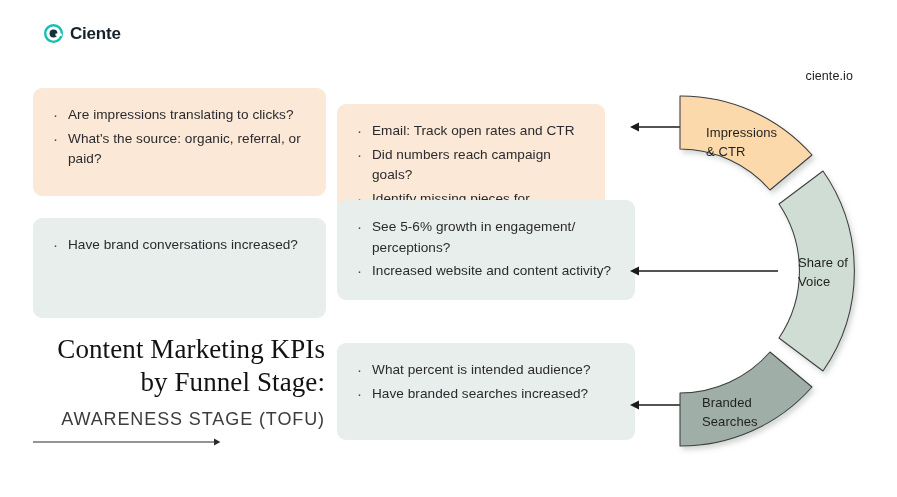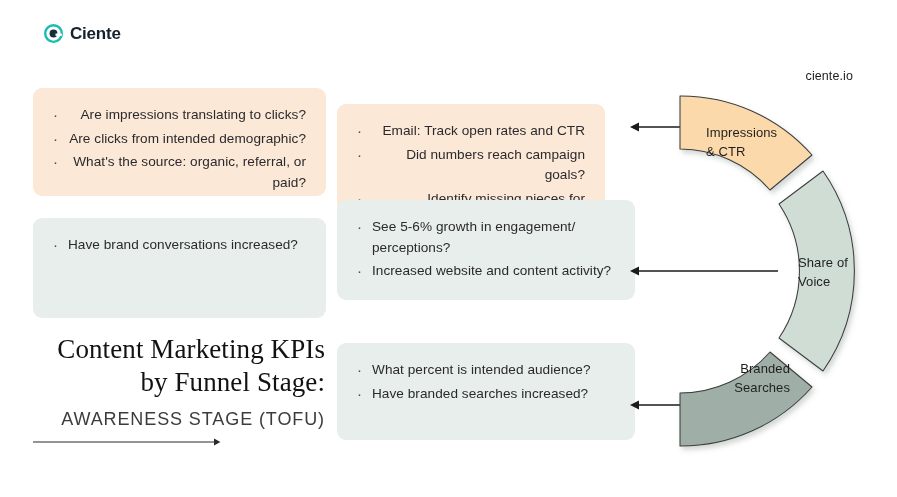--- a/index.html
+++ b/index.html
@@ -47,21 +47,21 @@
     letter-spacing: 0.1px;
     margin-top: 40px;
   }
 
   
   .card {
     position: absolute;
     border-radius: 9px;
     padding: 17px 20px 17px 18px;
   }
-  .card.peach { background: #fbe8d6; text-align: right; }
+  .card.peach { background: #fbe8d6; }
   .card.sage  { background: #e8eeeb; }
 
   .card ul { list-style: none; }
   .card li {
     position: relative;
     padding-left: 17px;
     font-size: 13.6px;
     line-height: 1.52;
     color: #2a2a2e;
     margin-bottom: 3px;
@@ -125,42 +125,41 @@
     position: absolute;
     font-size: 13px;
     line-height: 1.45;
     color: #1f1f1f;
     letter-spacing: 0.1px;
     text-align: left;
     pointer-events: none;
   }
   #label-impressions { left: 66px;  top: 48px;  width: 92px; }
   #label-share       { left: 158px; top: 178px; width: 74px; }
-  #label-branded     { left: 62px;  top: 284px; width: 88px; text-align: right; }
+  #label-branded     { left: 62px;  top: 318px; width: 88px; }
 </style>
 </head>
 <body>
 
 <div id="stage">
 
   <div class="brand">
     <svg class="brand-mark" viewBox="0 0 24 24">
       <circle cx="12" cy="12" r="10.5" fill="none" stroke="#17bdb0" stroke-width="3"></circle>
       <circle cx="12" cy="12" r="5" fill="#14303c"></circle>
       <path d="M14.5 12 L22.5 12 L22.5 15 L14.5 15 Z" fill="#ffffff"></path>
     </svg>
     <span class="brand-name">Ciente</span>
   </div>
 
   <div class="site-url">ciente.io</div>
 
   <div class="card peach" id="card-tl">
     <ul>
       <li>Are impressions translating to clicks?</li>
-      <li>Are clicks from intended demographic?</li>
       <li>What's the source: organic, referral, or paid?</li>
     </ul>
   </div>
 
   <div class="card peach" id="card-tr">
     <ul>
       <li>Email: Track open rates and CTR</li>
       <li>Did numbers reach campaign goals?</li>
       <li>Identify missing pieces for optimization</li>
     </ul>

